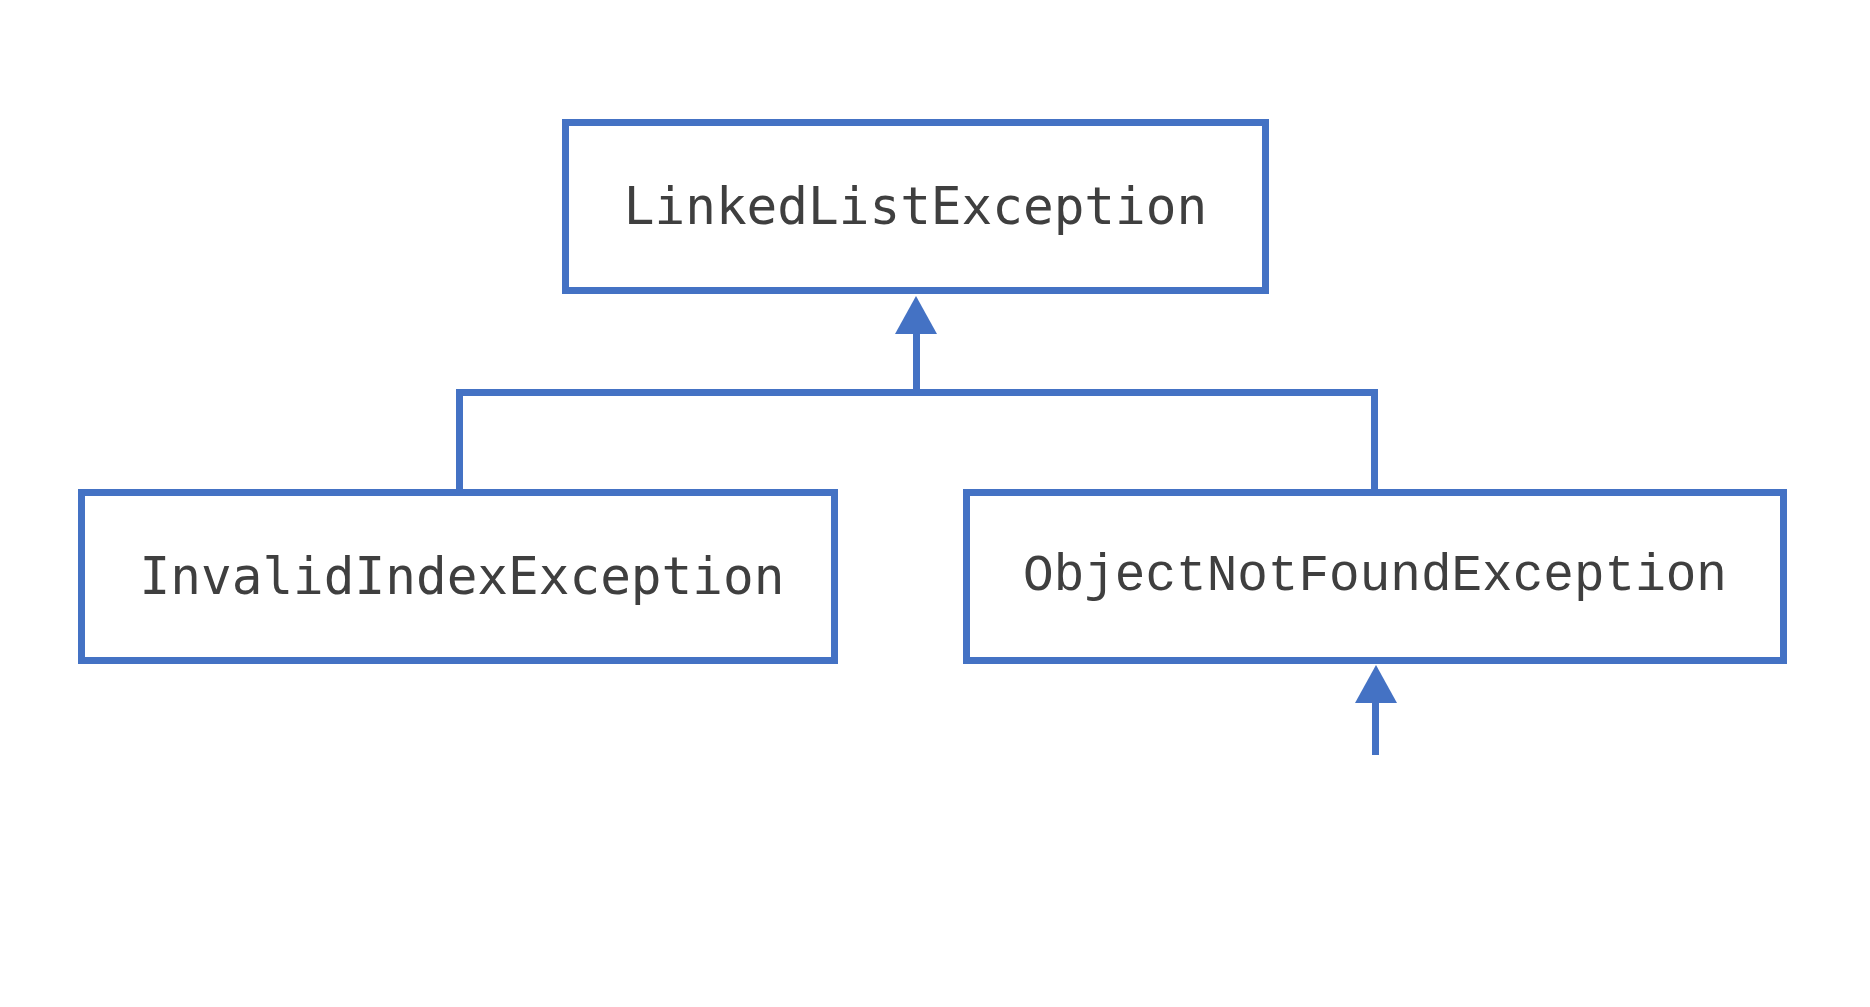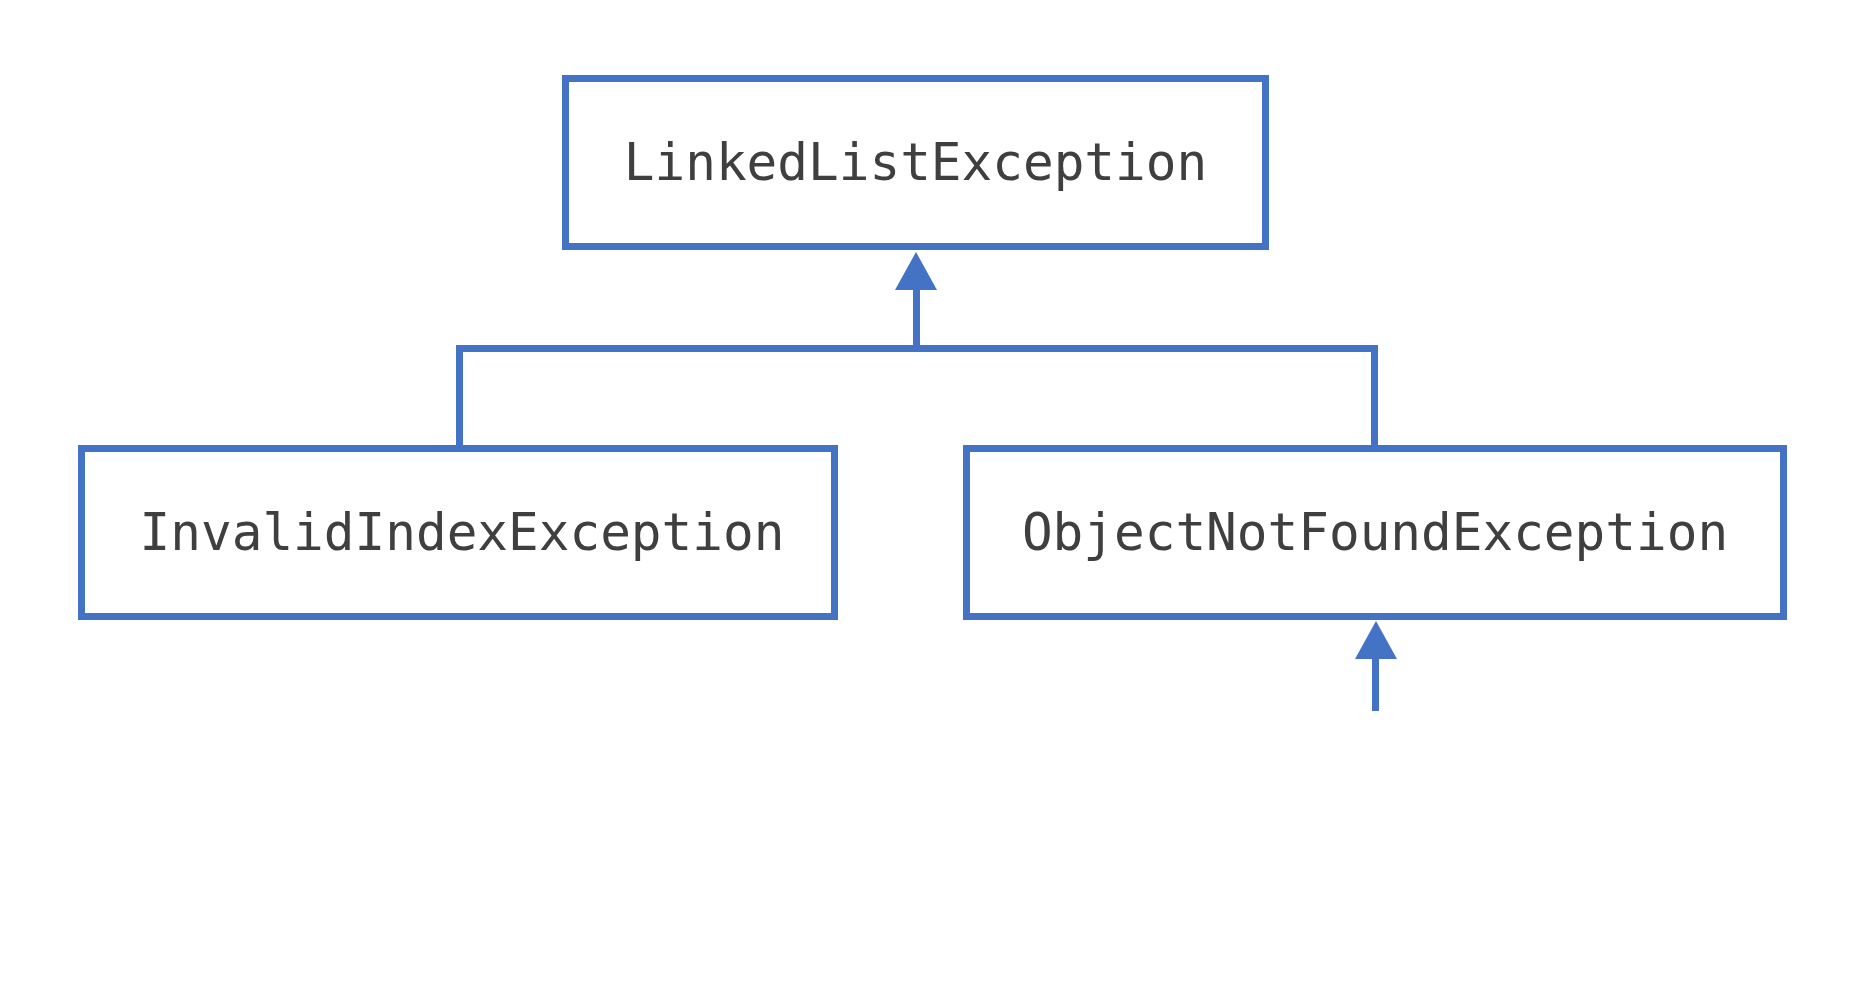--- a/index.html
+++ b/index.html
@@ -9,38 +9,39 @@
   }
   * { margin: 0; padding: 0; box-sizing: border-box; }
   html, body { background: var(--background); }
   .canvas {
     position: relative;
     width: 1870px;
     height: 711px;
     background: var(--background);
     overflow: hidden;
     font-family: "DejaVu Sans Mono", monospace;
+    margin-top: 44px;
   }
   .node {
     position: absolute;
     border: 7px solid var(--accent);
     background: var(--background);
     display: flex;
     align-items: center;
     justify-content: center;
   }
   .node .label {
     font-size: 51px;
     color: var(--text);
     white-space: nowrap;
     letter-spacing: 0;
   }
   .node-root      { left: 562px;  top: 75px;  width: 707px; height: 175px; }
   .node-left      { left: 78px;   top: 445px; width: 760px; height: 175px; padding-left: 8px; }
-  .node-right     { left: 963px;  top: 445px; width: 824px; height: 175px; }
+  .node-right     { left: 963px;  top: 445px; width: 824px; height: 175px; font-family: Liberation Mono, monospace; }
   .node-bottom    { left: 1044px; top: 753px; width: 666px; height: 174px; }
 
   .line {
     position: absolute;
     background: var(--accent);
   }
   
   .shaft-root  { left: 913px; top: 288px; width: 7px; height: 61px; }
   .head-root   {
     position: absolute; left: 895px; top: 252px;

